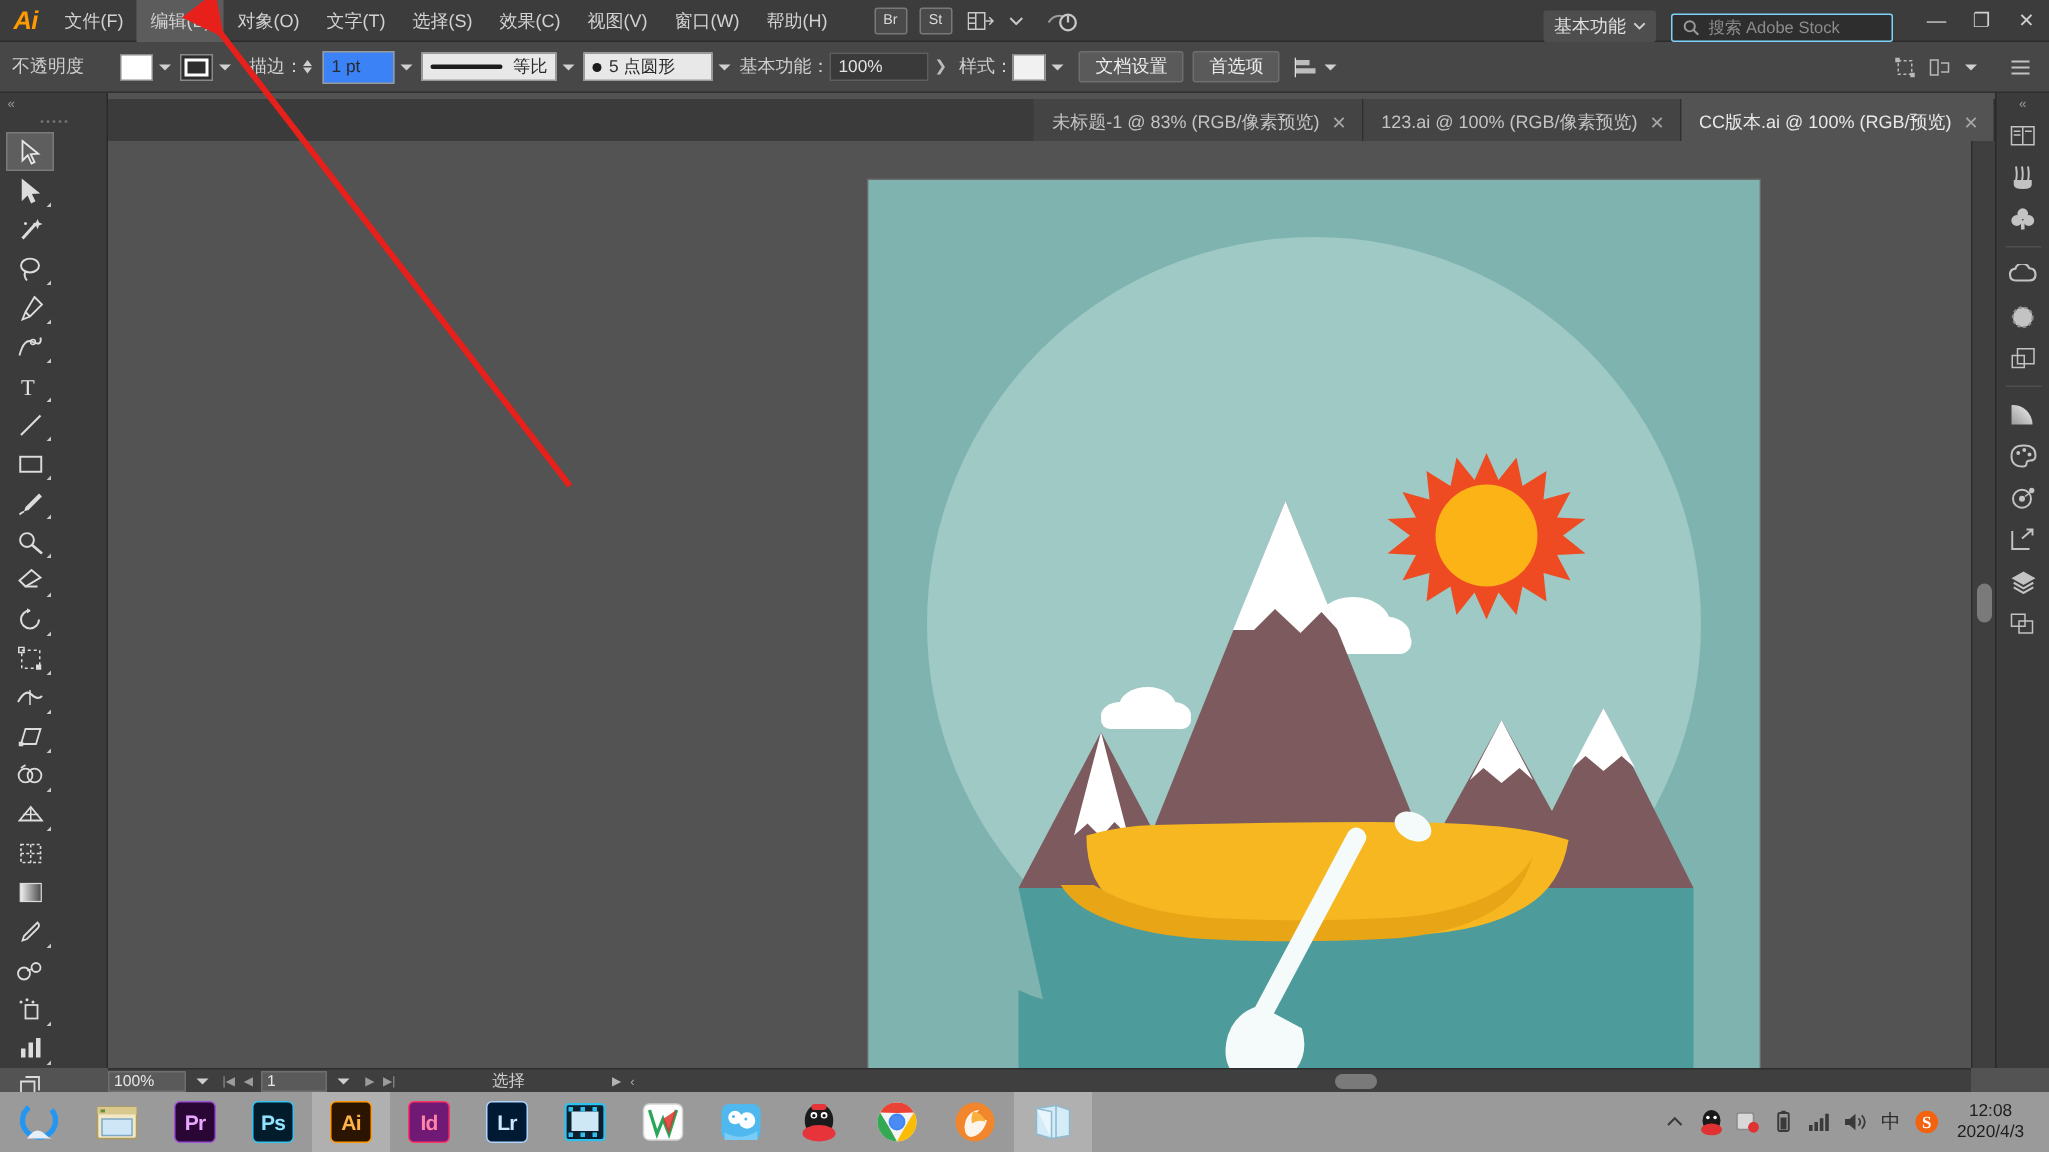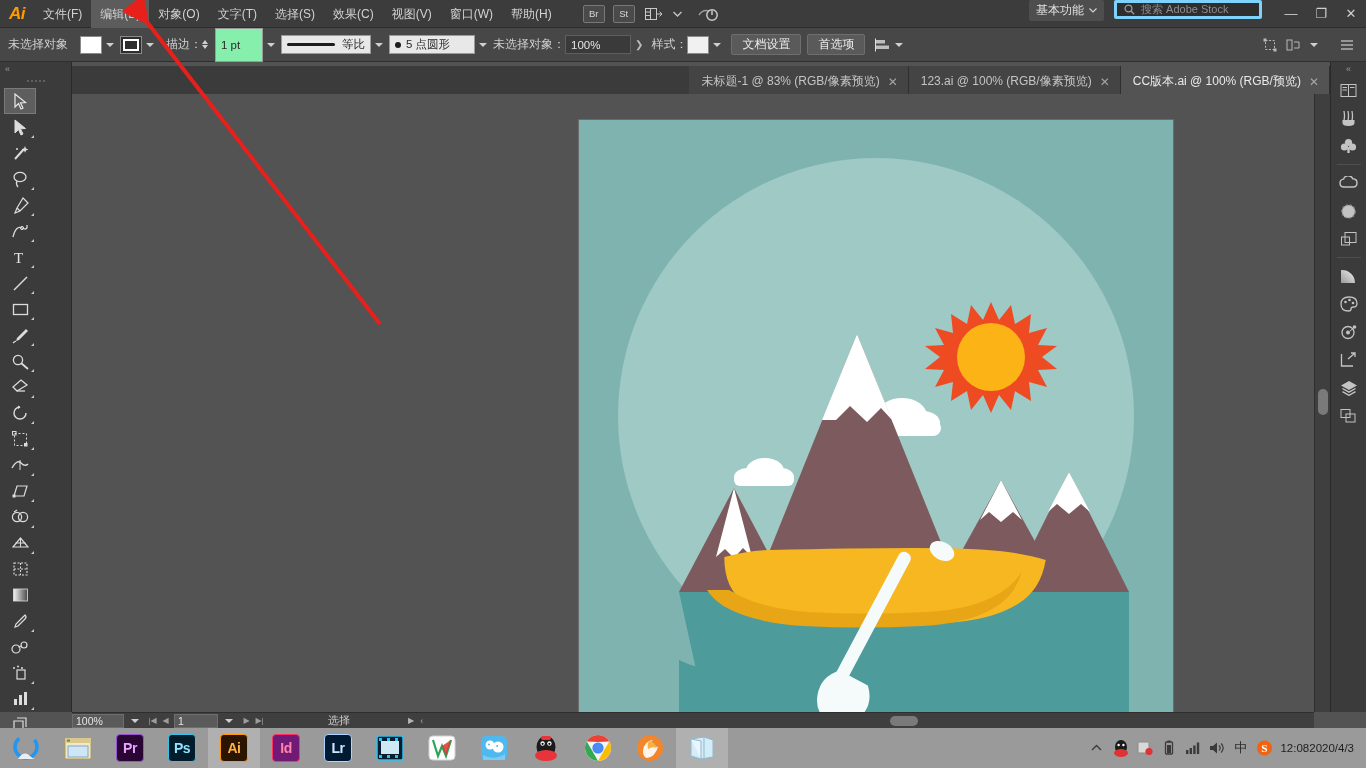--- a/index.html
+++ b/index.html
@@ -34,30 +34,30 @@
   .mb-spacer { flex: 0 0 18px; }
   .mb-btn {
     width: 22px; height: 18px; margin: 0 4px; border: 1px solid #787878; border-radius: 2px;
     background: #4a4a4a; color: #d8d8d8; font-size: 9.5px;
     display: flex; align-items: center; justify-content: center; cursor: default;
   }
   .mb-icon {
     width: 26px; height: 22px; margin: 0 2px;
     display: flex; align-items: center; justify-content: center; color: #c8c8c8; cursor: default;
   }
-  .mb-right { margin-left: auto; display: flex; align-items: flex-start; height: 28px; }
+  .mb-right { margin-left: auto; display: flex; align-items: flex-end; height: 28px; }
   .workspace-pill {
     display: flex; align-items: center; gap: 5px; padding: 2px 7px;
     background: #4e4e4e; border-radius: 2px; font-size: 12px; color: #e0e0e0;
     margin-right: 10px; cursor: default;
   }
   .stock-search {
     display: flex; align-items: center; gap: 6px;
     width: 148px; height: 19px; padding: 0 7px;
-    background: #2e2e2e; border: 3px solid #7dd3fc; border-radius: 2px;
+    background: #2e2e2e; border: 1px solid #7dd3fc; border-radius: 2px;
     color: #8d8d8d; font-size: 11px; margin-right: 14px; cursor: text;
   }
   .win-btn {
     width: 30px; height: 28px; display: flex; align-items: center; justify-content: center;
     color: #cfcfcf; font-size: 13px; cursor: default;
   }
 
   
   .controlbar {
     position: absolute; left: 0; top: 28px; width: 1366px; height: 34px;
@@ -73,22 +73,22 @@
     display: flex; align-items: center; justify-content: center;
   }
   .swatch.stroke-sw::after {
     content: ""; width: 12px; height: 8px; border: 2px solid #fff; background: transparent;
   }
   .caret {
     width: 0; height: 0; border-left: 4px solid transparent; border-right: 4px solid transparent;
     border-top: 4px solid #d0d0d0; margin: 0 6px 0 4px;
   }
   .num-field {
-    display: flex; align-items: center; height: 34px;
-    background: #86efac; color: #2a2a2a; border: 1px solid #9a9a9a;
+    display: flex; align-items: center; height: 22px;
+    background: #3b82f6; color: #2a2a2a; border: 1px solid #9a9a9a;
     padding: 0 5px; font-size: 11.5px; min-width: 48px;
   }
   .stepper {
     display: flex; flex-direction: column; justify-content: center; gap: 1px;
     width: 10px; margin-right: 3px;
   }
   .stepper i {
     width: 0; height: 0; border-left: 3.5px solid transparent; border-right: 3.5px solid transparent;
   }
   .stepper i.up { border-bottom: 4px solid #d0d0d0; }
@@ -237,21 +237,21 @@
     width: 28px; height: 28px; border-radius: 4px;
     display: flex; align-items: center; justify-content: center;
     font-weight: bold; font-size: 14px; letter-spacing: -0.5px;
   }
   .tray {
     margin-left: auto; display: flex; align-items: center; gap: 7px; padding-right: 8px;
     color: #2c2c2c; font-size: 11px;
   }
   .tray-ic { width: 17px; height: 20px; display: flex; align-items: center; justify-content: center; }
   .clock {
-    display: flex; flex-direction: row; align-items: center; justify-content: center;
+    display: flex; flex-direction: column; align-items: center; justify-content: center;
     font-size: 11.5px; color: #1e1e1e; line-height: 14px; min-width: 58px; padding-right: 4px;
   }
 
   
   .annot { position: absolute; left: 0; top: 0; width: 1366px; height: 768px; pointer-events: none; }
 </style>
 </head>
 <body>
 
 <div class="app">
@@ -308,21 +308,21 @@
         </svg>
         <span>搜索 Adobe Stock</span>
       </div>
       <div class="win-btn">—</div>
       <div class="win-btn">❐</div>
       <div class="win-btn close">✕</div>
     </div>
   </div>
 
   <div class="controlbar">
-    <div class="cb-label" style="width:72px">未选择对象</div>
+    <div class="cb-label" style="width:72px">不透明度</div>
     <div style="display:flex;align-items:center;">
       <div class="swatch"></div>
       <div class="caret"></div>
       <div class="swatch stroke-sw"></div>
       <div class="caret"></div>
     </div>
     <div class="cb-label" style="margin-left:6px">描边：</div>
     <div class="stepper">
         <i class="up"></i>
         <i class="dn"></i>
@@ -332,21 +332,21 @@
     <div class="profile-field">
       <span class="profile-line"></span>
       <span>等比</span>
     </div>
     <div class="caret"></div>
     <div class="brush-field">
       <span class="brush-dot"></span>
       <span>5 点圆形</span>
     </div>
     <div class="caret"></div>
-    <div class="cb-label">未选择对象：</div>
+    <div class="cb-label">基本功能：</div>
     <div class="opacity-field">100%</div>
     <div class="arrow-right">❯</div>
     <div class="cb-label" style="margin-left:8px">样式：</div>
     <div class="style-swatch"></div>
     <div class="caret"></div>
     <div class="cb-button" style="margin-left:4px">文档设置</div>
     <div class="cb-button" style="margin-left:6px">首选项</div>
     <div class="cb-icn" style="margin-left:10px">
       <svg width="16" height="14" viewBox="0 0 16 14">
         <rect x="1" y="2" width="9" height="3.5" fill="#bdbdbd"></rect>

